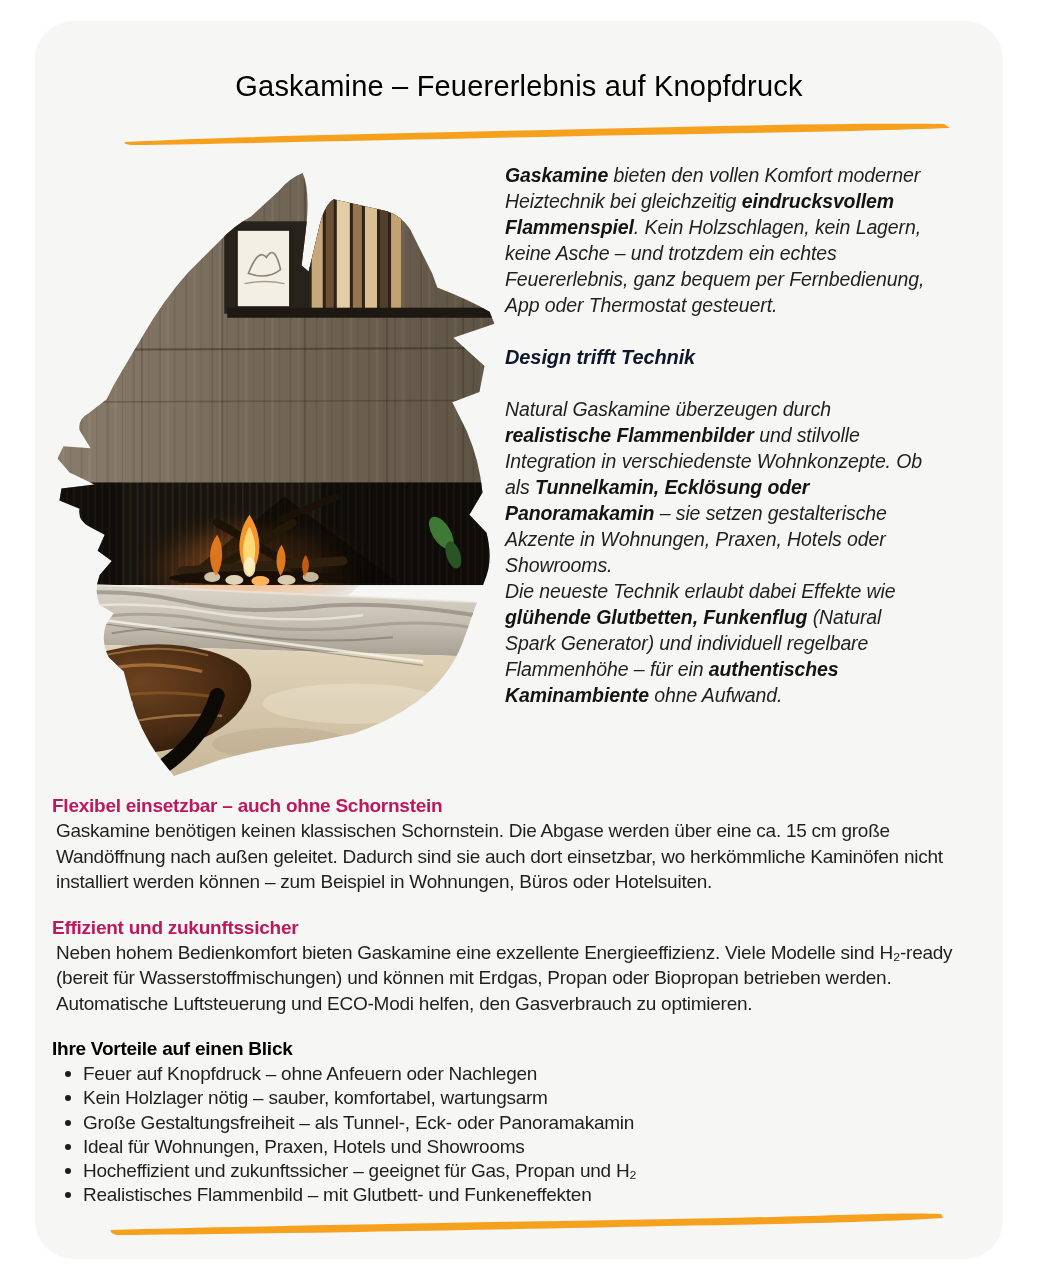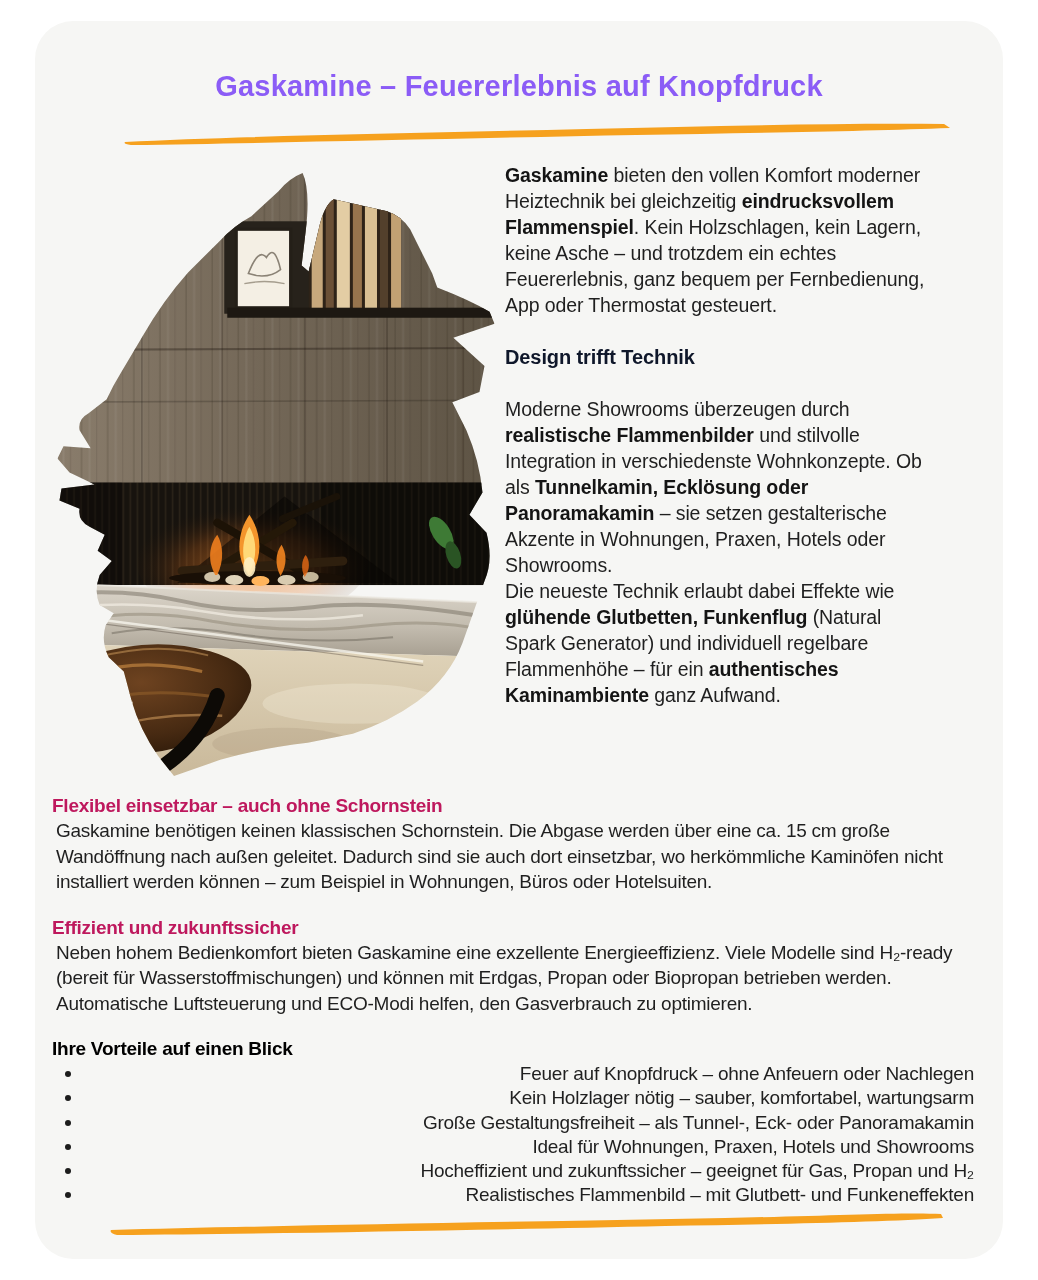--- a/index.html
+++ b/index.html
@@ -9,46 +9,46 @@
     width:1038px; height:1280px; background:#ffffff;
     font-family:"Liberation Sans", sans-serif; color:var(--text);
     position:relative; overflow:hidden;
   }
   .card {
     position:absolute; left:35px; top:21px; width:968px; height:1238px;
     background:var(--card-bg); border-radius:38px;
   }
   .page-title {
     position:absolute; left:0; right:0; top:30px;
-    text-align:center; font-size:29px; font-weight:bold; color:#8b5cf6;
+    text-align:center; font-size:29px; font-weight:normal; color:#000000;
     letter-spacing:0.2px;
   }
   .stroke-top { position:absolute; left:86px; top:94px; width:832px; height:34px; }
   .stroke-bottom { position:absolute; left:70px; top:1184px; width:840px; height:34px; }
   .accent-fill { fill:var(--accent); }
 
   .photo-wrap { position:absolute; left:16px; top:140px; width:448px; height:628px; }
 
   .intro-col {
     position:absolute; left:470px; top:141px; width:426px;
-    font-size:19.5px; line-height:26px; letter-spacing:-0.1px;
+    font-size:19.5px; line-height:26px; letter-spacing:-0.1px;font-style:italic;
   }
   .intro-col p { margin:0 0 26px 0; white-space:pre-line; }
   .intro-col p:last-child { margin-bottom:0; }
   .intro-subheading { font-size:20px; font-weight:bold; margin:0 0 26px 0; color:#0f172a; }
   strong { font-weight:bold; color:#141414; }
 
   .lower {
     position:absolute; left:17px; top:772px; width:922px;
     font-size:19px; line-height:25.5px; letter-spacing:-0.25px;
   }
   .section h3 { font-size:19px; line-height:25px; margin:0; color:#be185d; }
   .section p { margin:0 0 20px 4px; }
   .benefits h3 { font-size:19px; line-height:25px; margin:0 0 1px 0; color:#000000; }
-  .benefits ul { list-style:none; margin:0; padding:0;text-align:right; }
+  .benefits ul { list-style:none; margin:0; padding:0; }
   .benefits li { position:relative; padding-left:31px; line-height:24.3px; }
   .benefits li .bullet-dot {
     position:absolute; left:13px; top:9px; width:6px; height:6px;
     border-radius:50%; background:#1c1c1c;
   }
 </style>
 </head>
 <body>
 
 <div class="card">
@@ -200,22 +200,22 @@
           <ellipse cx="388" cy="370" rx="9" ry="18" transform="rotate(-32 388 370)" fill="#3e7a35"></ellipse>
           <ellipse cx="400" cy="392" rx="7" ry="14" transform="rotate(-18 400 392)" fill="#2a5424"></ellipse>
         </g>
       </g>
     </svg>
   </div>
 
   <div class="intro-col">
     <p><strong>Gaskamine</strong><span> bieten den vollen Komfort moderner Heiztechnik bei gleichzeitig </span><strong>eindrucksvollem Flammenspiel</strong><span>. Kein Holzschlagen, kein Lagern, keine Asche – und trotzdem ein echtes Feuererlebnis, ganz bequem per Fernbedienung, App oder Thermostat gesteuert.</span></p>
     <h2 class="intro-subheading">Design trifft Technik</h2>
-    <p><span>Moderne Showrooms überzeugen durch </span><strong>realistische Flammenbilder</strong><span> und stilvolle Integration in verschiedenste Wohnkonzepte. Ob als </span><strong>Tunnelkamin, Ecklösung oder Panoramakamin</strong><span> – sie setzen gestalterische Akzente in Wohnungen, Praxen, Hotels oder Showrooms.
-Die neueste Technik erlaubt dabei Effekte wie </span><strong>glühende Glutbetten, Funkenflug</strong><span> (Natural Spark Generator) und individuell regelbare Flammenhöhe – für ein </span><strong>authentisches Kaminambiente</strong><span> ganz Aufwand.</span></p>
+    <p><span>Natural Gaskamine überzeugen durch </span><strong>realistische Flammenbilder</strong><span> und stilvolle Integration in verschiedenste Wohnkonzepte. Ob als </span><strong>Tunnelkamin, Ecklösung oder Panoramakamin</strong><span> – sie setzen gestalterische Akzente in Wohnungen, Praxen, Hotels oder Showrooms.
+Die neueste Technik erlaubt dabei Effekte wie </span><strong>glühende Glutbetten, Funkenflug</strong><span> (Natural Spark Generator) und individuell regelbare Flammenhöhe – für ein </span><strong>authentisches Kaminambiente</strong><span> ohne Aufwand.</span></p>
   </div>
 
   <div class="lower">
     <div class="section">
       <h3>Flexibel einsetzbar – auch ohne Schornstein</h3>
       <p>Gaskamine benötigen keinen klassischen Schornstein. Die Abgase werden über eine ca. 15 cm große Wandöffnung nach außen geleitet. Dadurch sind sie auch dort einsetzbar, wo herkömmliche Kaminöfen nicht installiert werden können – zum Beispiel in Wohnungen, Büros oder Hotelsuiten.</p>
     </div>
     <div class="section">
       <h3>Effizient und zukunftssicher</h3>
       <p>Neben hohem Bedienkomfort bieten Gaskamine eine exzellente Energieeffizienz. Viele Modelle sind H₂-ready (bereit für Wasserstoffmischungen) und können mit Erdgas, Propan oder Biopropan betrieben werden. Automatische Luftsteuerung und ECO-Modi helfen, den Gasverbrauch zu optimieren.</p>

